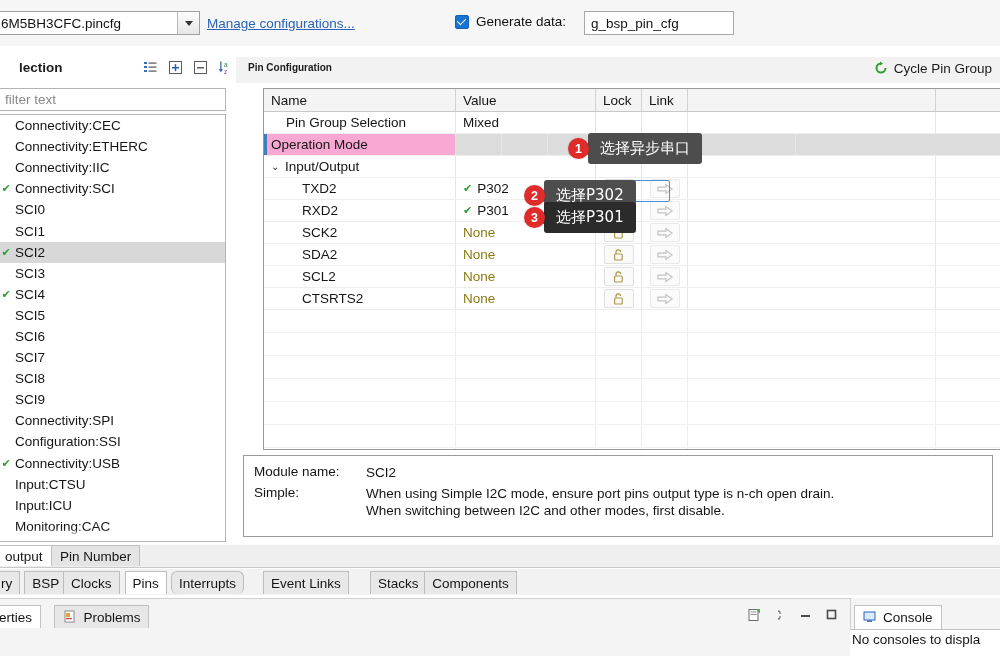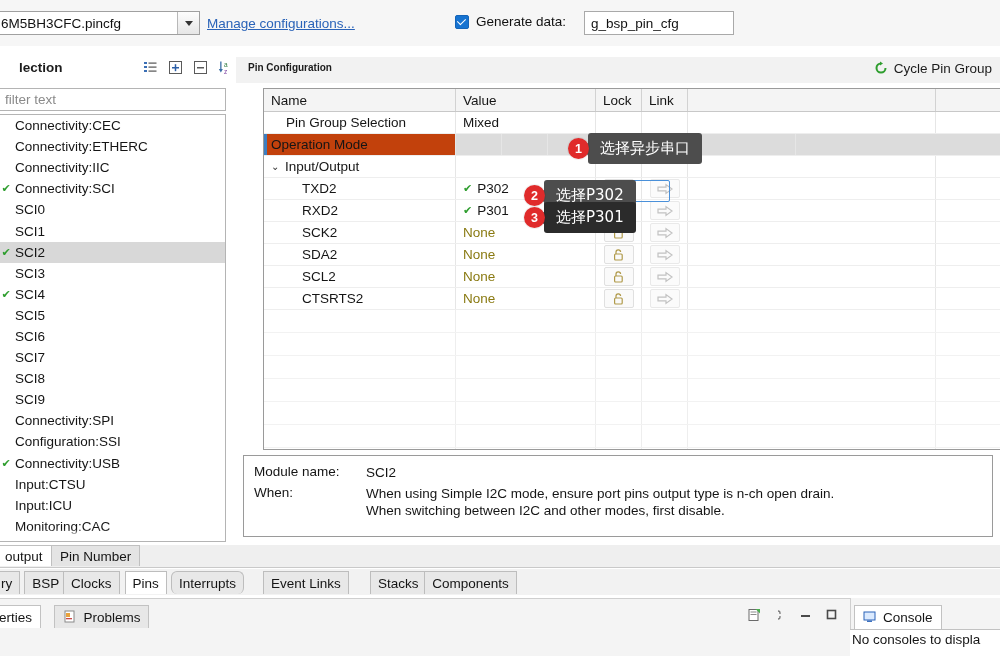--- a/index.html
+++ b/index.html
@@ -87,21 +87,21 @@
   .th{display:flex;align-items:center;padding-left:7px;border-right:1px solid #d2d2d2;box-sizing:border-box;color:#151515;}
   .c-name{width:192px;}
   .c-val{width:140px;}
   .c-lock{width:46px;}
   .c-link{width:46px;}
   .c-x1{width:248px;}
   .c-x2{width:75px;border-right:none;}
 
   .trow2{display:flex;height:22px;border-bottom:1px solid #eeeeee;font-size:13.5px;box-sizing:border-box;}
   .trow2.selrow{background:#dcdcdc;}
-  .trow2.selrow .td-name{background:#c2410c;border-left:3px solid #3d7fc1;padding-left:4px;}
+  .trow2.selrow .td-name{background:#f9a8d4;border-left:3px solid #3d7fc1;padding-left:4px;}
   .td{display:flex;align-items:center;box-sizing:border-box;border-right:1px solid #e6e6e6;}
   .td-name{width:192px;padding-left:7px;color:#151515;white-space:nowrap;}
   .td-val{width:140px;padding-left:7px;color:#151515;white-space:nowrap;}
   .td-val.none{color:#8a7a12;}
   .td-lock{width:46px;justify-content:center;}
   .td-link{width:46px;justify-content:center;}
   .td-x1{width:248px;}
   .td-x2{width:75px;border-right:none;}
   .ind1{padding-left:22px;}
   .ind2{padding-left:38px;}
@@ -609,21 +609,21 @@
     <span class="badge">3</span>
     <span class="bubble dark">选择P301</span>
   </div>
 
   <div class="detail">
     <div class="drow">
       <span class="dlab">Module name:</span>
       <span class="dval">SCI2</span>
     </div>
     <div class="drow">
-      <span class="dlab">When:</span>
+      <span class="dlab">Simple:</span>
       <span class="dval">
         <span>When using Simple I2C mode, ensure port pins output type is n-ch open drain.</span><br>
         <span>When switching between I2C and other modes, first disable.</span>
       </span>
     </div>
   </div>
 
   <div class="tabrow1"></div>
   <div id="tabs-upper">
       <div class="tab1 active" style="left: -4px;">

